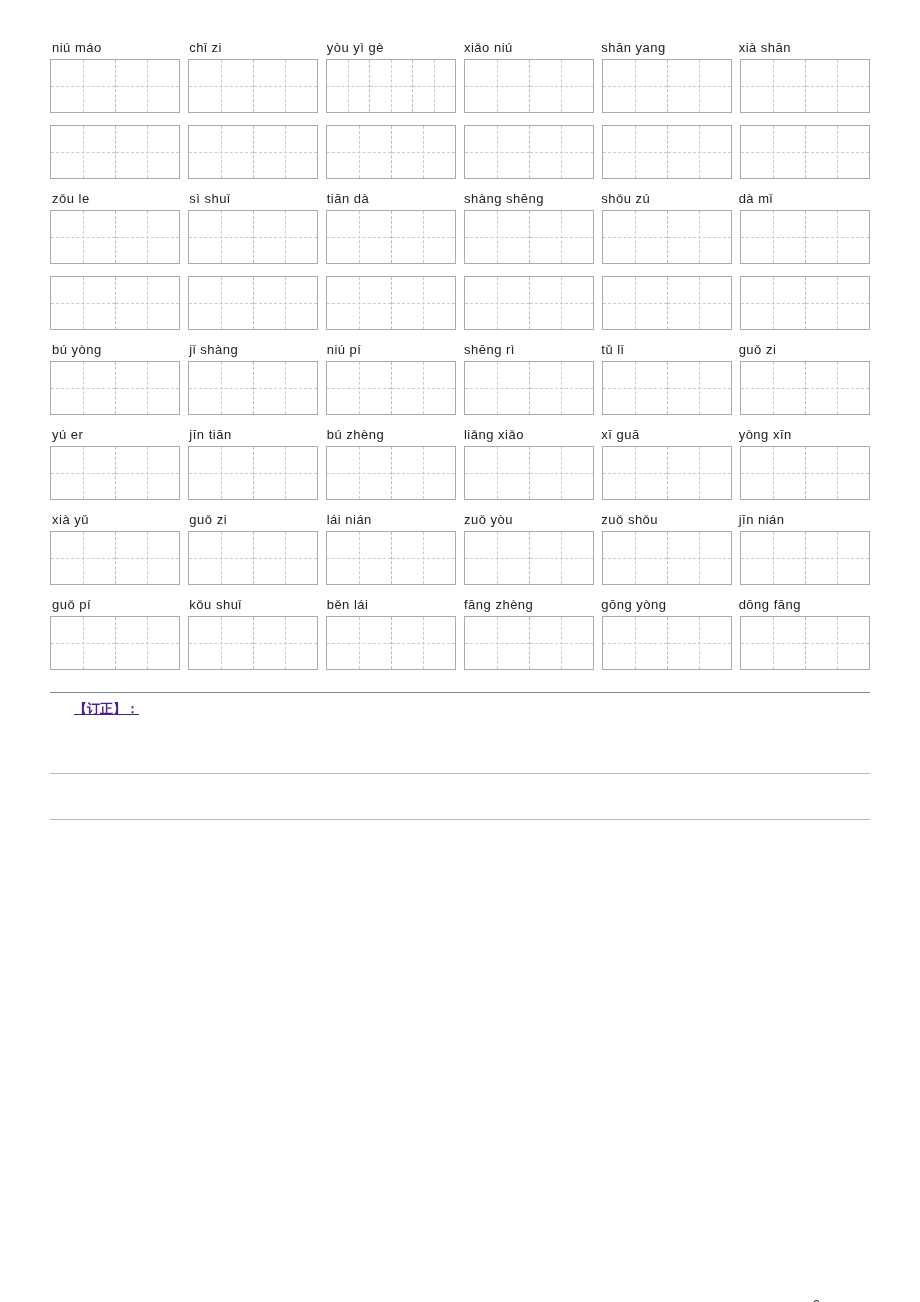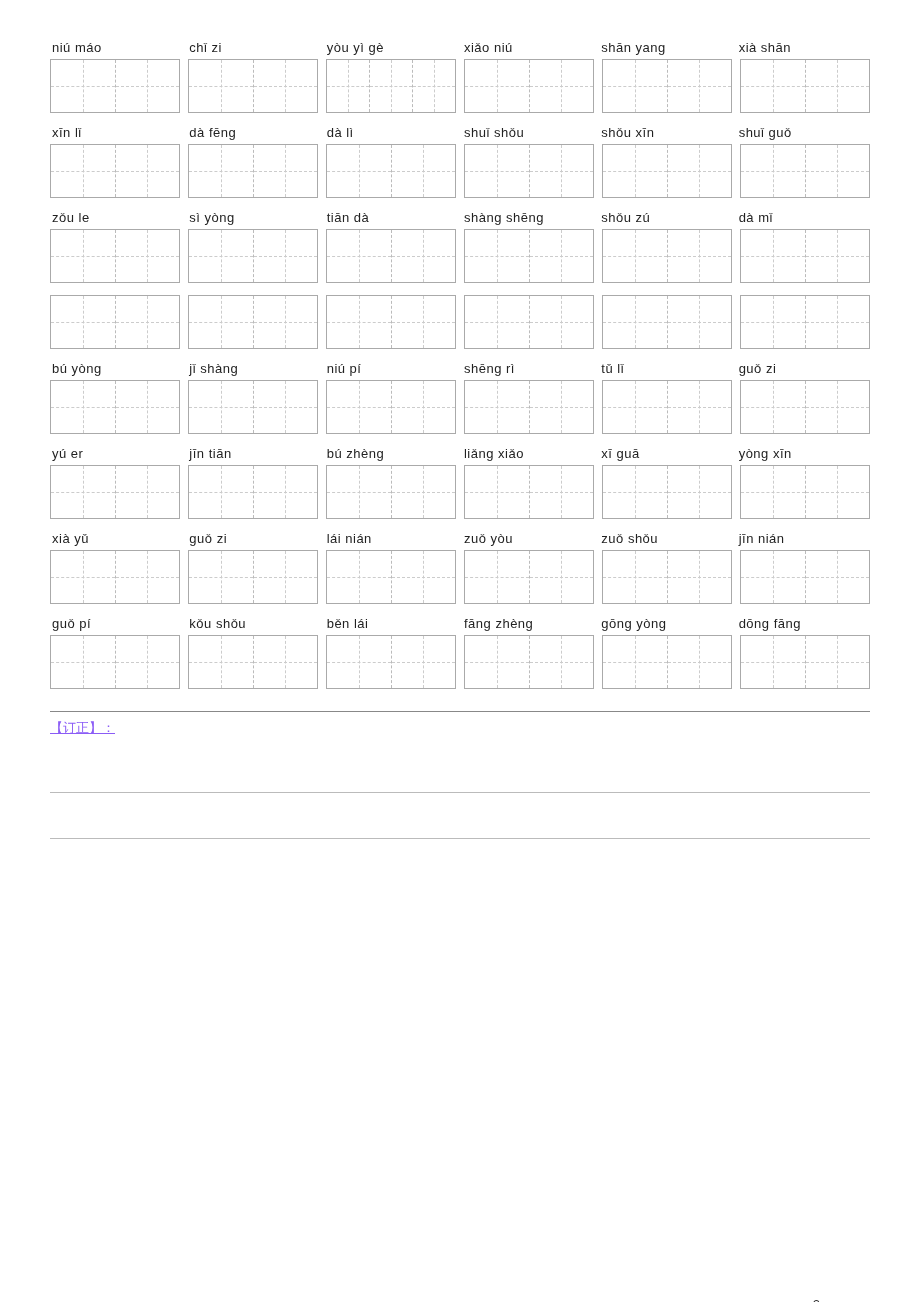--- a/index.html
+++ b/index.html
@@ -93,23 +93,24 @@
     }
 
     .footer-section {
       margin-top: 10px;
       border-top: 1px solid #888;
       padding-top: 6px;
     }
 
     .correction-label {
       font-size: 13px;
-      color: #8b5cf6;
-      font-weight: normal;
+      color: #4c1d95;
+      font-weight: bold;
       text-decoration: underline;
+      margin-left: 24px;
     }
 
     .footer-lines {
       margin-top: 20px;
     }
 
     .footer-line {
       border-bottom: 1px solid #bbb;
       height: 36px;
       margin-bottom: 10px;
@@ -164,28 +165,20 @@
             <div class="char-box"></div>
             <div class="char-box"></div>
           </div>
           <div class="char-box-group">
             <div class="char-box"></div>
             <div class="char-box"></div>
           </div>
         </div>
       </div>
       <div class="row-group">
-        <div class="label-row">
-          <div class="label-cell">xīn  lǐ</div>
-          <div class="label-cell">dà  fēng</div>
-          <div class="label-cell">dà  lì</div>
-          <div class="label-cell">shuǐ  shǒu</div>
-          <div class="label-cell">shǒu  xīn</div>
-          <div class="label-cell">shuǐ guǒ</div>
-        </div>
         <div class="box-row">
           <div class="char-box-group">
             <div class="char-box"></div>
             <div class="char-box"></div>
           </div>
           <div class="char-box-group">
             <div class="char-box"></div>
             <div class="char-box"></div>
           </div>
           <div class="char-box-group">
@@ -202,21 +195,21 @@
           </div>
           <div class="char-box-group">
             <div class="char-box"></div>
             <div class="char-box"></div>
           </div>
         </div>
       </div>
       <div class="row-group">
         <div class="label-row">
           <div class="label-cell">zǒu le</div>
-          <div class="label-cell">sì  yòng</div>
+          <div class="label-cell">sì  shuǐ</div>
           <div class="label-cell">tiān dà</div>
           <div class="label-cell">shàng shēng</div>
           <div class="label-cell">shǒu  zú</div>
           <div class="label-cell">dà  mǐ</div>
         </div>
         <div class="box-row">
           <div class="char-box-group">
             <div class="char-box"></div>
             <div class="char-box"></div>
           </div>
@@ -374,21 +367,21 @@
           </div>
           <div class="char-box-group">
             <div class="char-box"></div>
             <div class="char-box"></div>
           </div>
         </div>
       </div>
       <div class="row-group">
         <div class="label-row">
           <div class="label-cell">guǒ  pí</div>
-          <div class="label-cell">kǒu   shǒu</div>
+          <div class="label-cell">kǒu   shuǐ</div>
           <div class="label-cell">běn  lái</div>
           <div class="label-cell">fāng zhèng</div>
           <div class="label-cell">gōng  yòng</div>
           <div class="label-cell">dōng fāng</div>
         </div>
         <div class="box-row">
           <div class="char-box-group">
             <div class="char-box"></div>
             <div class="char-box"></div>
           </div>

